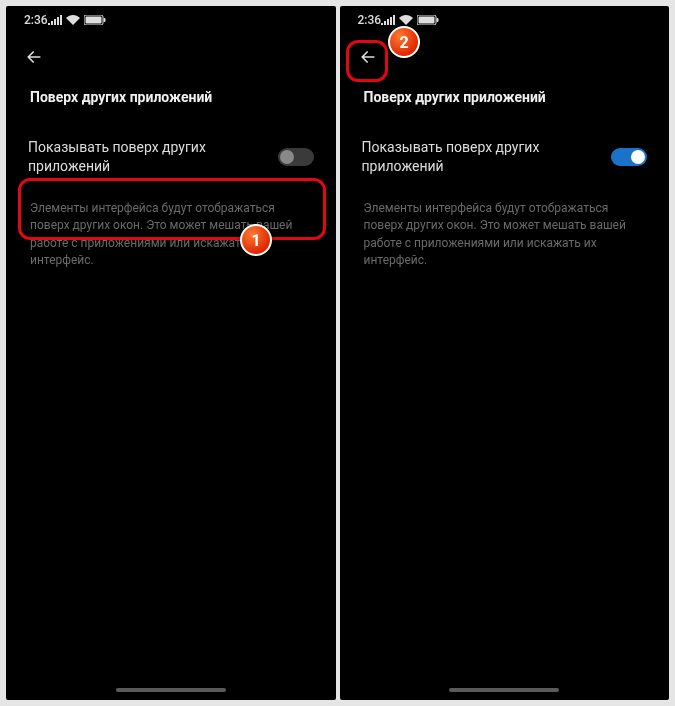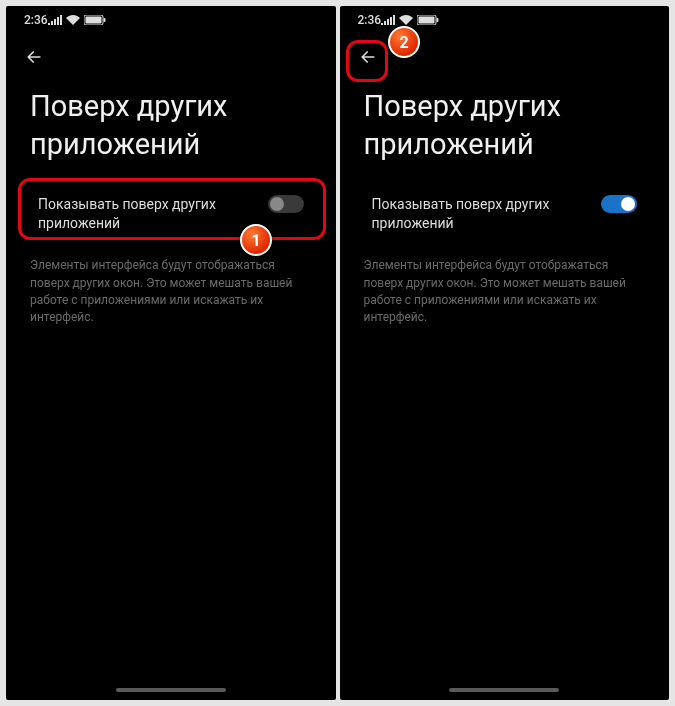--- a/index.html
+++ b/index.html
@@ -53,31 +53,31 @@
   }
   .back-btn {
     width: 28px;
     height: 28px;
     display: flex;
     align-items: center;
     justify-content: center;
     cursor: pointer;
   }
   .page-title {
-    font-size: 29px;
-    font-weight: 400;
+    font-size: 14px;
+    font-weight: 700;
     color: #f0f0f0;
     padding: 8px 24px 18px 24px;
     line-height: 1.3;
   }
   .setting-row {
     display: flex;
-    align-items: flex-start;
+    align-items: center;
     justify-content: space-between;
-    padding: 14px 32px;
+    padding: 14px 22px;
     gap: 16px;
   }
   .setting-label {
     font-size: 14px;
     color: #ddd;
     line-height: 1.35;
     flex: 1;
   }
   .toggle {
     width: 36px;

